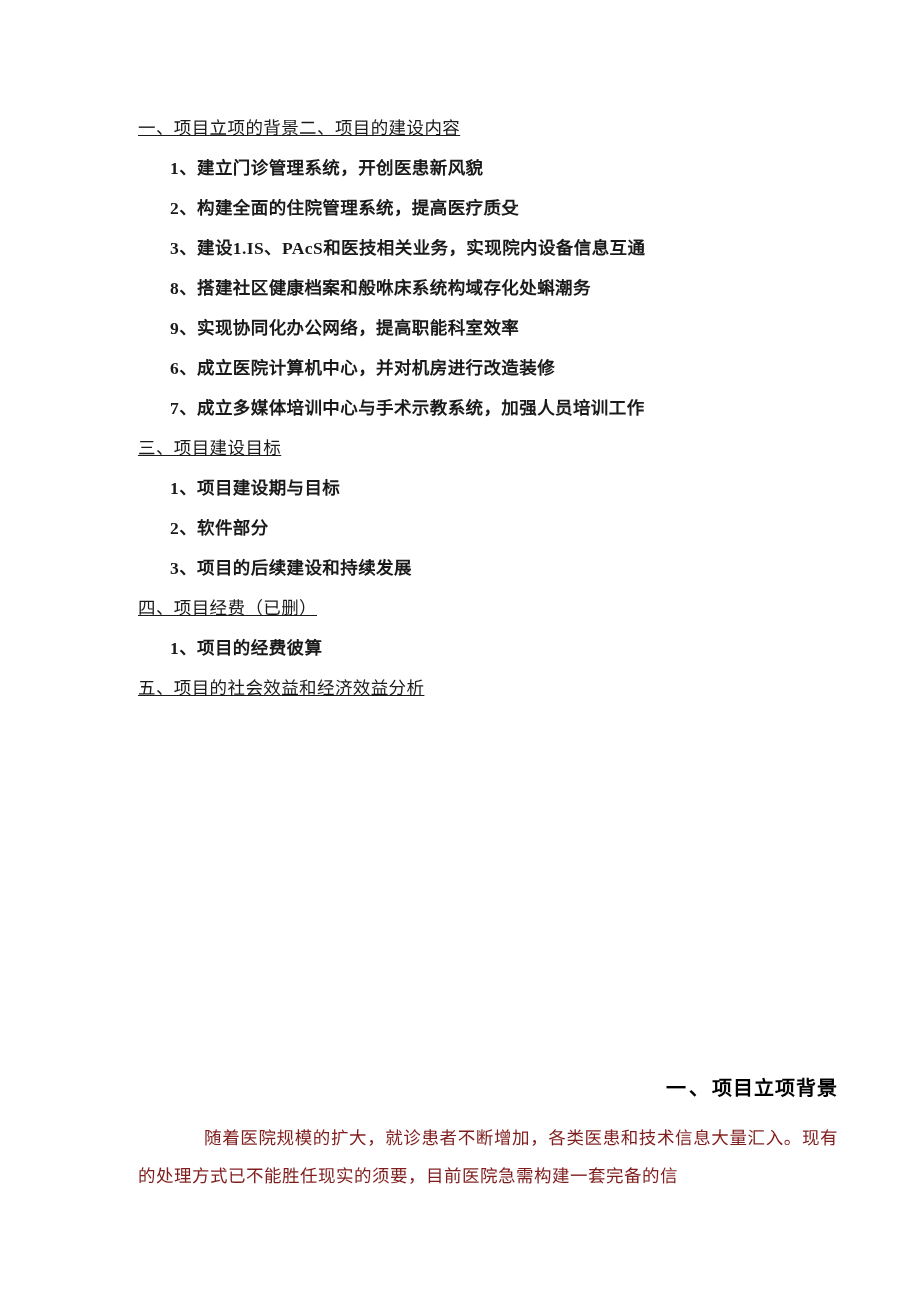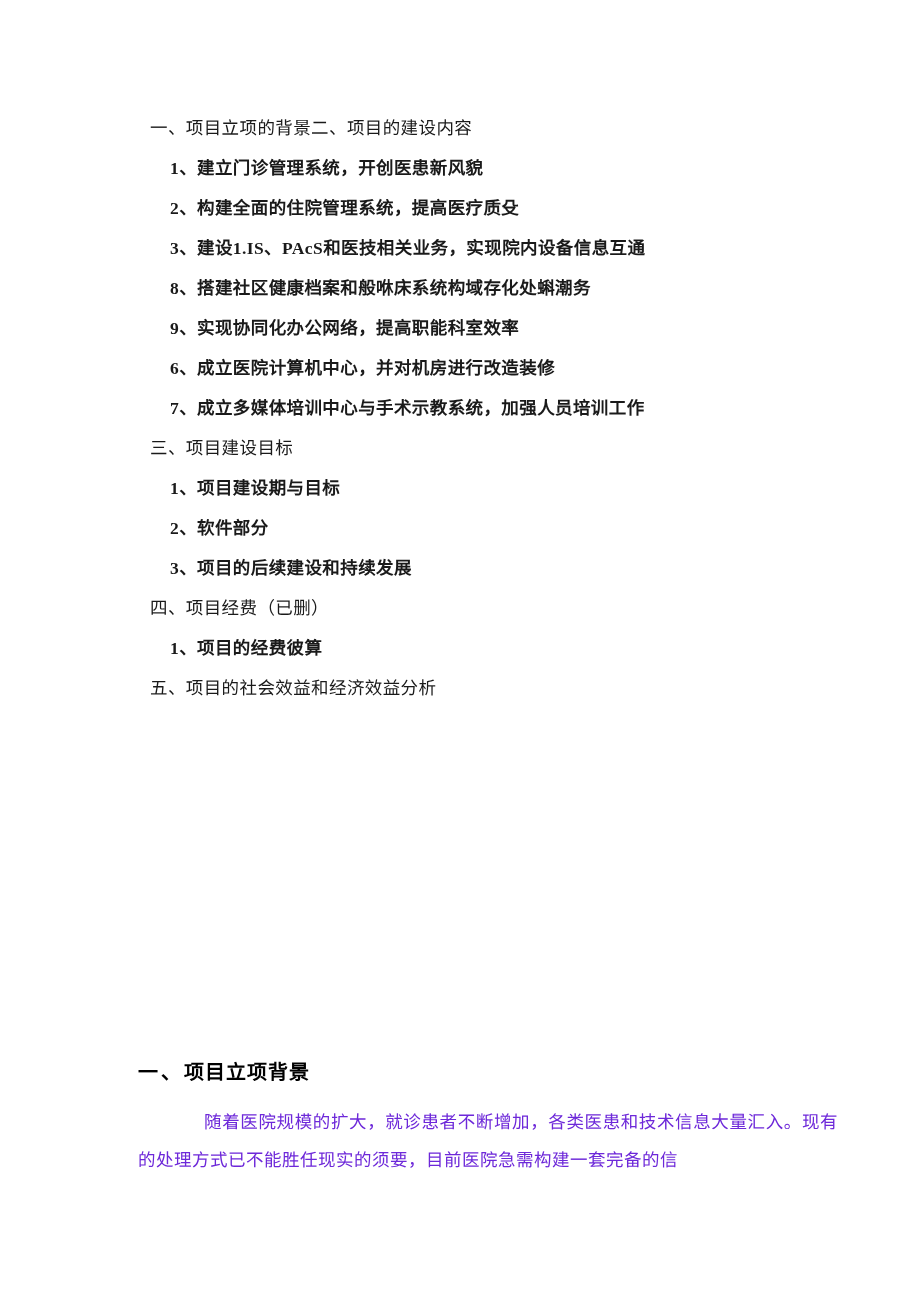--- a/index.html
+++ b/index.html
@@ -29,51 +29,53 @@
     width: 700px;
   }
   .toc-line {
     font-size: 17.5px;
     line-height: 40px;
     letter-spacing: 0.4px;
     white-space: nowrap;
     color: #1a1a1a;
   }
   .toc-line.level1 {
-    margin-left: 12px;
+    margin-left: 0;
+    text-decoration: underline;
   }
   .toc-line.level2 {
     margin-left: 32px;
     font-weight: bold;
   }
   .body-section {
     position: absolute;
     top: 1055px;
     left: 138px;
     width: 700px;
   }
   .section-heading {
     font-family: "Liberation Sans", "DejaVu Sans", sans-serif;
     font-weight: bold;
     font-size: 20px;
     letter-spacing: 1px;
     line-height: 34px;
     color: #000000;
-    margin: 0 0 14px 0;
+    margin: 16px 0 14px 0;
+    text-align: right;
   }
   .section-heading .num {
     letter-spacing: 3px;
   }
   .para {
     font-size: 17.5px;
     line-height: 38px;
     letter-spacing: 0.5px;
     text-align: justify;
     text-justify: inter-ideograph;
-    color: #6d28d9;
+    color: #7f1d1d;
     margin: 0;
   }
   .para .indent {
     display: inline-block;
     width: 66px;
   }
 </style>
 </head>
 <body>
 

